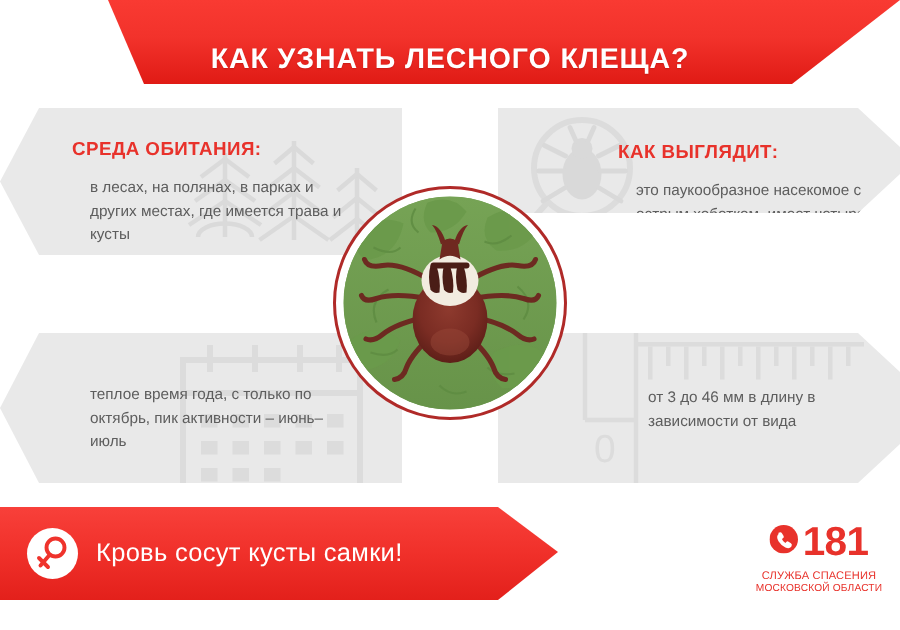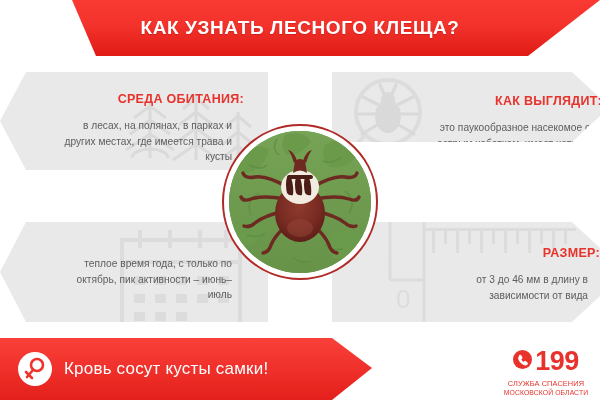--- a/index.html
+++ b/index.html
@@ -30,21 +30,21 @@
     top: 0;
     width: 600px;
     height: 56px;
     background: linear-gradient(180deg, #f93a32 0%, #f2322b 45%, #e01b15 100%);
     -webkit-clip-path: polygon(72px 0, 600px 0, 600px 0, 528px 56px, 96px 56px);
     clip-path: polygon(72px 0, 600px 0, 600px 0, 528px 56px, 96px 56px);
   }
   .header-title {
     position: absolute;
     left: 0;
-    top: 0;
+    top: 12px;
     width: 600px;
     height: 56px;
     display: flex;
     align-items: center;
     justify-content: center;
     color: #ffffff;
     font-size: 19px;
     font-weight: bold;
     letter-spacing: 0.6px;
     text-transform: uppercase;
@@ -79,21 +79,20 @@
   .panel-watermark {
     position: absolute;
     inset: 0;
     opacity: 1;
     pointer-events: none;
   }
 
   .panel-content {
     position: absolute;
     z-index: 2;
-    text-align: right;
   }
   #panel-habitat .panel-content   { left: 48px; top: 20px; width: 196px; }
   #panel-activity .panel-content  { left: 48px; top: 22px; width: 196px; }
   #panel-appearance .panel-content{ left: 80px; top: 22px; width: 190px; }
   #panel-size .panel-content      { left: 88px; top: 24px; width: 180px; }
 
   .panel-heading {
     color: #e8322b;
     font-size: 12.5px;
     font-weight: bold;
@@ -322,21 +321,20 @@
           <rect x="184" y="9" width="3" height="13"></rect>
           <rect x="196" y="9" width="3" height="22"></rect>
           <rect x="208" y="9" width="3" height="13"></rect>
           <rect x="220" y="9" width="3" height="22"></rect>
           <rect x="232" y="9" width="3" height="13"></rect>
         </g>
         <text x="64" y="86" font-family="Liberation Sans, sans-serif" font-size="26" fill="#dcdcdc">0</text>
       </svg>
     </div>
     <div class="panel-content">
-      <div class="panel-heading">РАЗМЕР:</div>
       <div class="panel-body">от 3 до 46 мм в длину в зависимости от вида</div>
     </div>
   </div>
 
   <div class="center-wrap">
     <div class="center-ring"></div>
     <div class="center-disc">
       <svg width="142" height="142" viewBox="0 0 142 142" xmlns="http://www.w3.org/2000/svg">
         <defs>
           <radialGradient id="bodyGrad" cx="48%" cy="38%" r="62%">
@@ -408,19 +406,19 @@
   <div class="bottom-text">Кровь сосут кусты самки!</div>
 
   <div class="logo112">
     <div class="logo112-row">
       <span>
         <svg width="19" height="19" viewBox="0 0 19 19" xmlns="http://www.w3.org/2000/svg">
           <circle cx="9.5" cy="9.5" r="9.5" fill="#e8322b"></circle>
           <path d="M6 5.2 q1.6 -0.9 2.4 0.4 l1 1.7 q0.5 0.9 -0.4 1.5 l-0.7 0.5 q0.6 1.7 2.3 2.7 l0.6 -0.7 q0.7 -0.8 1.5 -0.2 l1.6 1.1 q1.2 0.9 0.2 2.3 q-1.3 1.7 -3.9 0.5 q-2.8 -1.3 -4.5 -4 q-1.6 -2.6 -0.6 -4.3 q0.2 -0.4 0.5 -0.5z" fill="#ffffff"></path>
         </svg>
       </span>
-      <span class="logo112-number">199</span>
+      <span class="logo112-number">181</span>
     </div>
     <div class="logo112-sub1">СЛУЖБА СПАСЕНИЯ</div>
     <div class="logo112-sub2">МОСКОВСКОЙ ОБЛАСТИ</div>
   </div>
 
 </div>
 
 </body></html>

